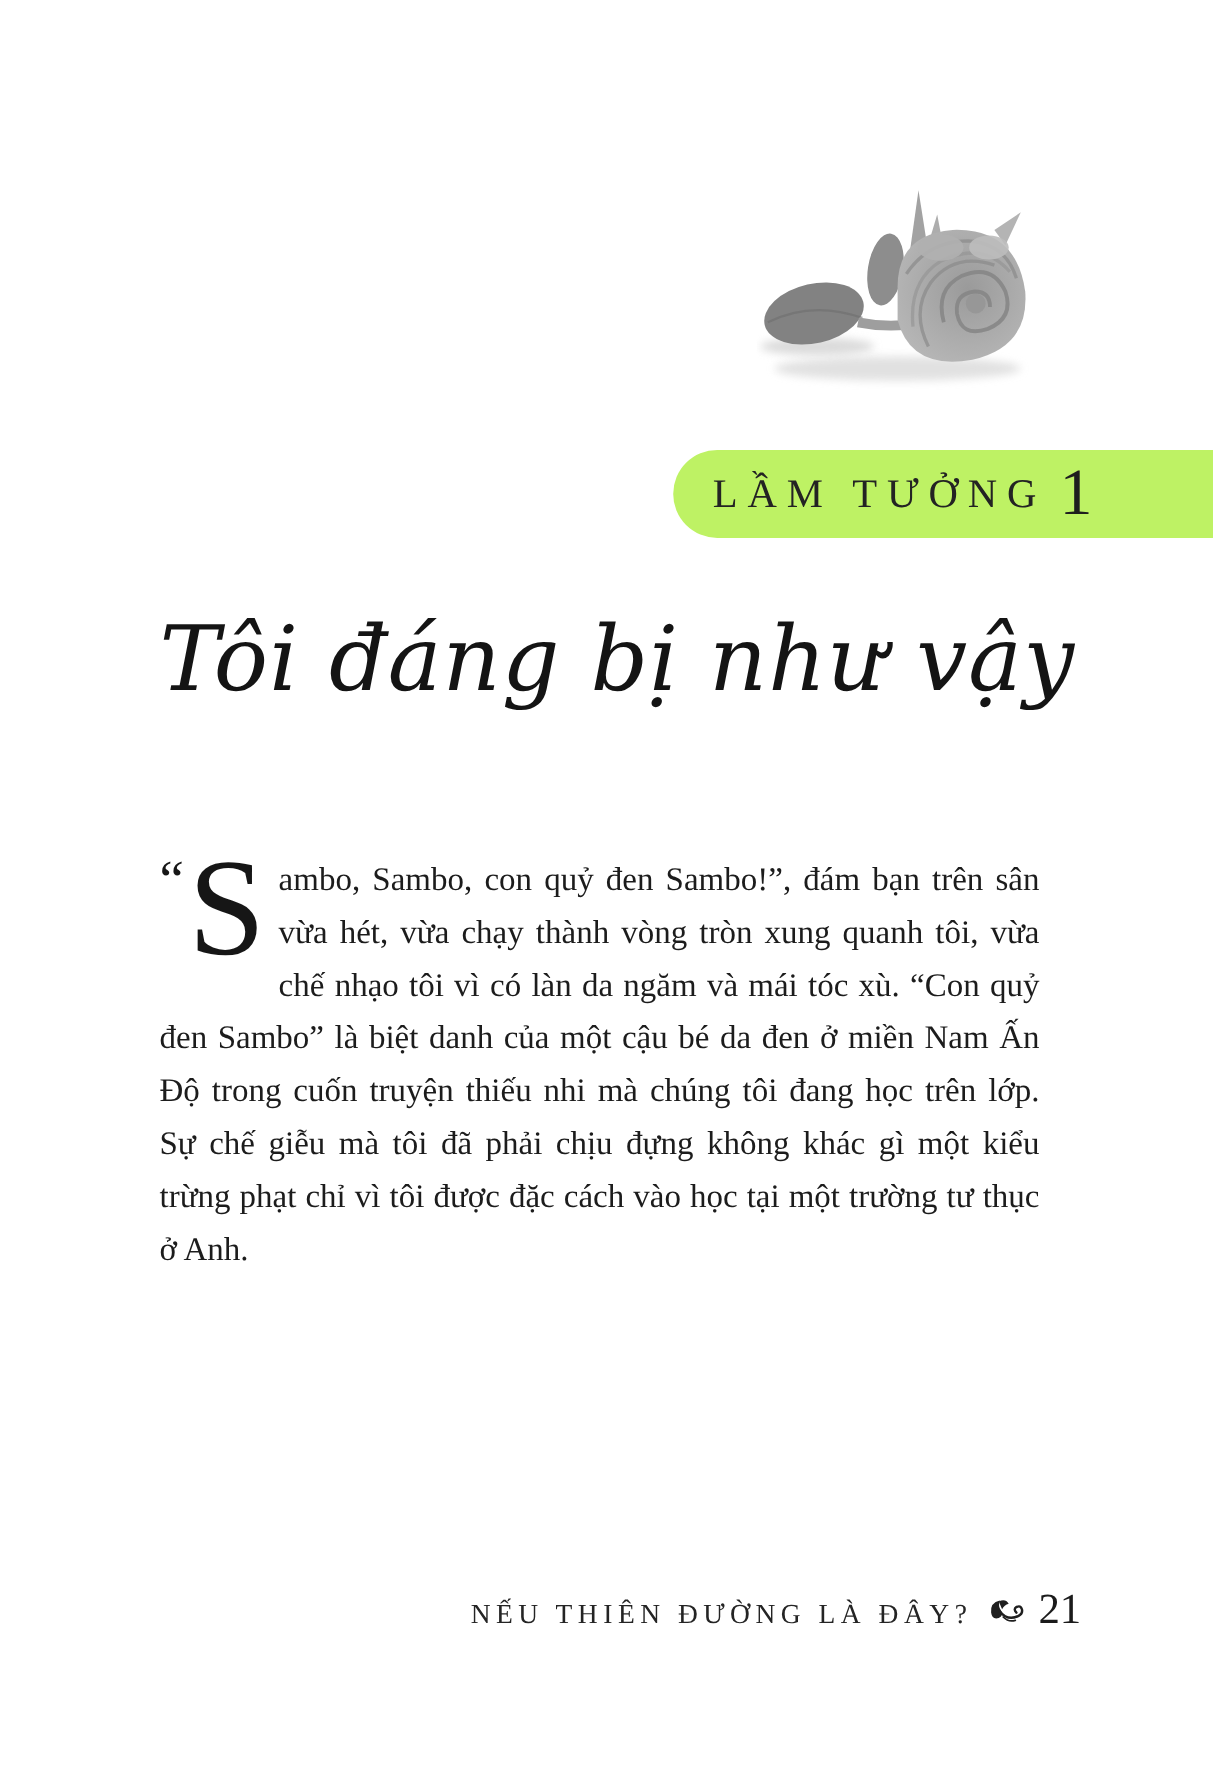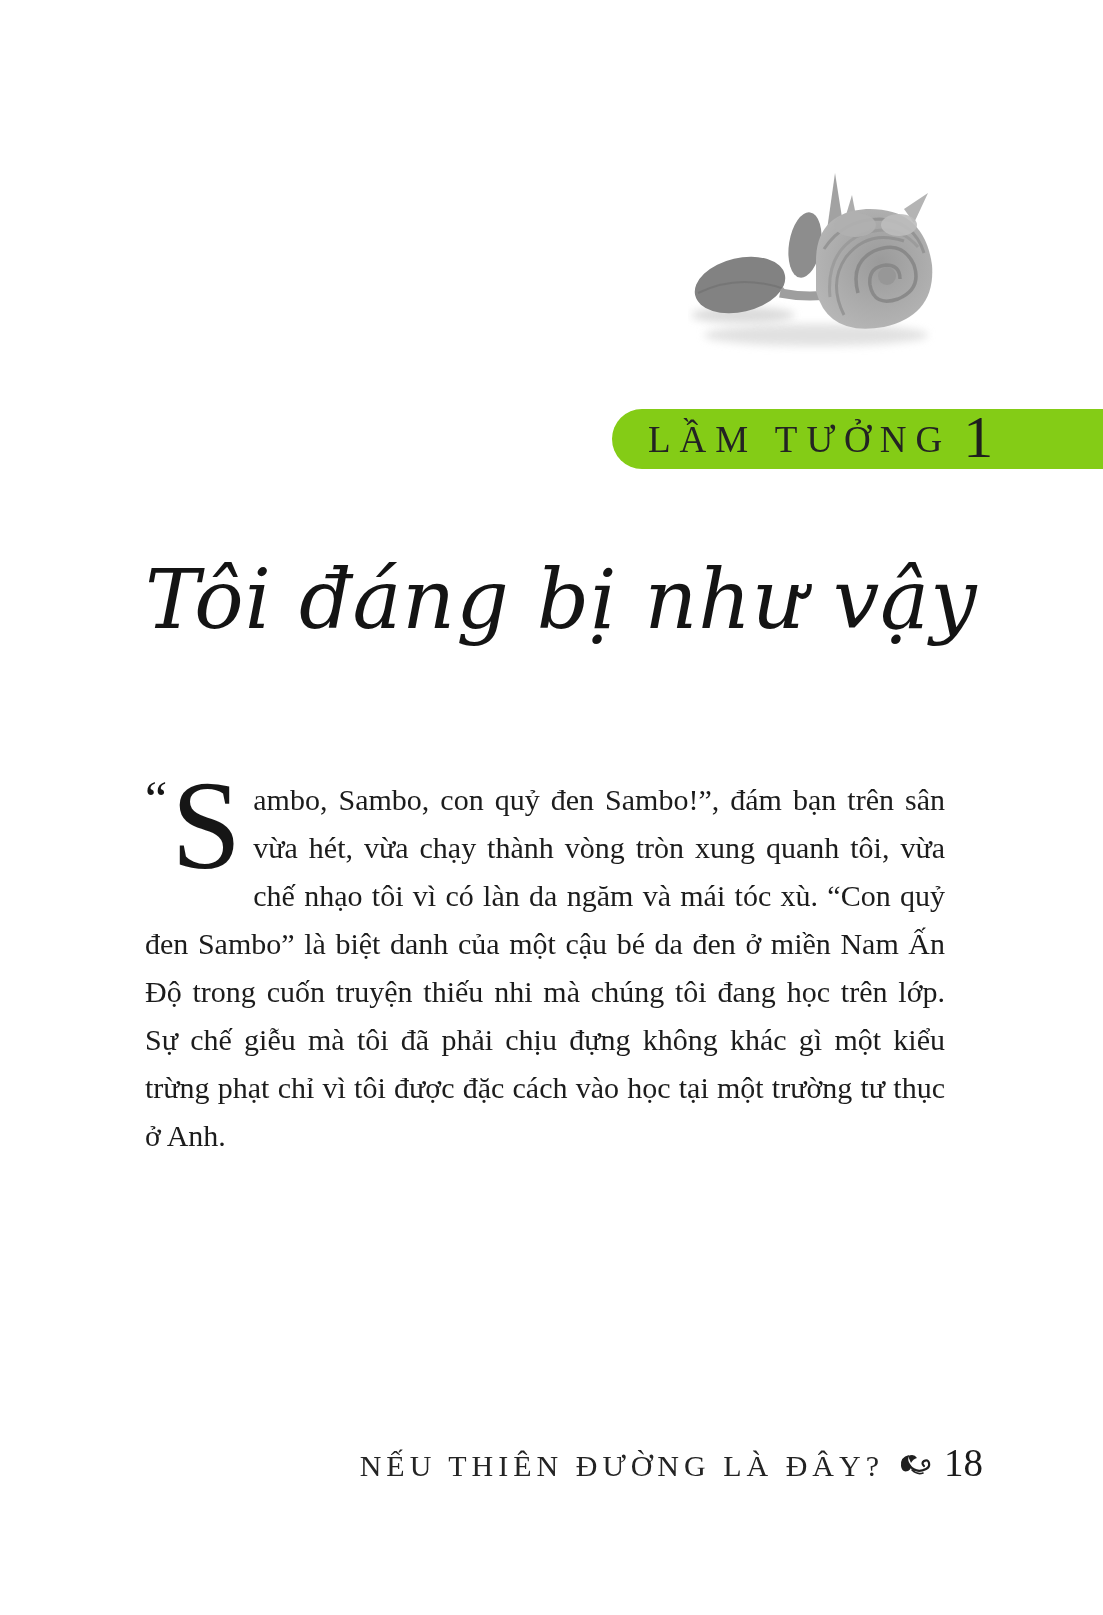--- a/index.html
+++ b/index.html
@@ -12,22 +12,22 @@
     color:#1c1c1c;
   }
 
   
   .rose-illustration{
     position:absolute;left:688px;top:165px;width:258px;height:190px;
   }
 
   
   .chapter-banner{
-    position:absolute;top:409px;left:612px;right:0;height:60px;
-    background:#84cc16;
+    position:absolute;top:409px;left:612px;right:0;height:80px;
+    background:#bef264;
     border-radius:40px 0 0 40px;
     display:flex;align-items:center;
     padding-left:36px;box-sizing:border-box;
   }
   .chapter-label{
     font-size:37px;letter-spacing:9px;color:#232323;line-height:1;
     white-space:nowrap;
   }
   .chapter-number{
     font-size:60px;color:#1e1e1e;margin-left:12px;line-height:1;
@@ -71,21 +71,21 @@
     color:#161616;
     font-family:"Liberation Serif","DejaVu Serif",serif;
   }
 
   
   .page-footer{
     position:absolute;top:1443px;left:145px;width:838px;
     display:flex;justify-content:flex-end;align-items:baseline;
   }
   .running-title{
-    font-size:30px;letter-spacing:5px;color:#242424;
+    font-size:25px;letter-spacing:5px;color:#242424;
     white-space:nowrap;
   }
   .footer-ornament{
     width:36px;height:28px;
     margin:0 10px 0 14px;
     align-self:center;position:relative;top:3px;
   }
   .page-number{
     font-size:39px;color:#1b1b1b;line-height:1;
   }
@@ -151,16 +151,16 @@
   </div>
 
   <div class="page-footer">
     <span class="running-title">NẾU THIÊN ĐƯỜNG LÀ ĐÂY?</span>
     <svg class="footer-ornament" viewBox="0 0 36 28" xmlns="http://www.w3.org/2000/svg" aria-hidden="true">
       <path d="M3 14 Q2 5 11 3 Q9 8 12 12 Q15 16 10 19 Q4 21 3 14 Z" fill="#1f1f1f"></path>
       <path d="M10 4 Q16 1 19 6 Q15 7 13 11 Z" fill="#1f1f1f"></path>
       <path d="M11 13 q7 9 17 4 q4 -2 3 -6 q-1 -4 -5 -2 q-3 2 0 5" stroke="#1f1f1f" stroke-width="2.2" fill="none" stroke-linecap="round"></path>
       <path d="M14 18 q5 5 11 3" stroke="#1f1f1f" stroke-width="1.6" fill="none" stroke-linecap="round"></path>
     </svg>
-    <span class="page-number">18</span>
+    <span class="page-number">21</span>
   </div>
 
 </div>
 
 </body></html>

